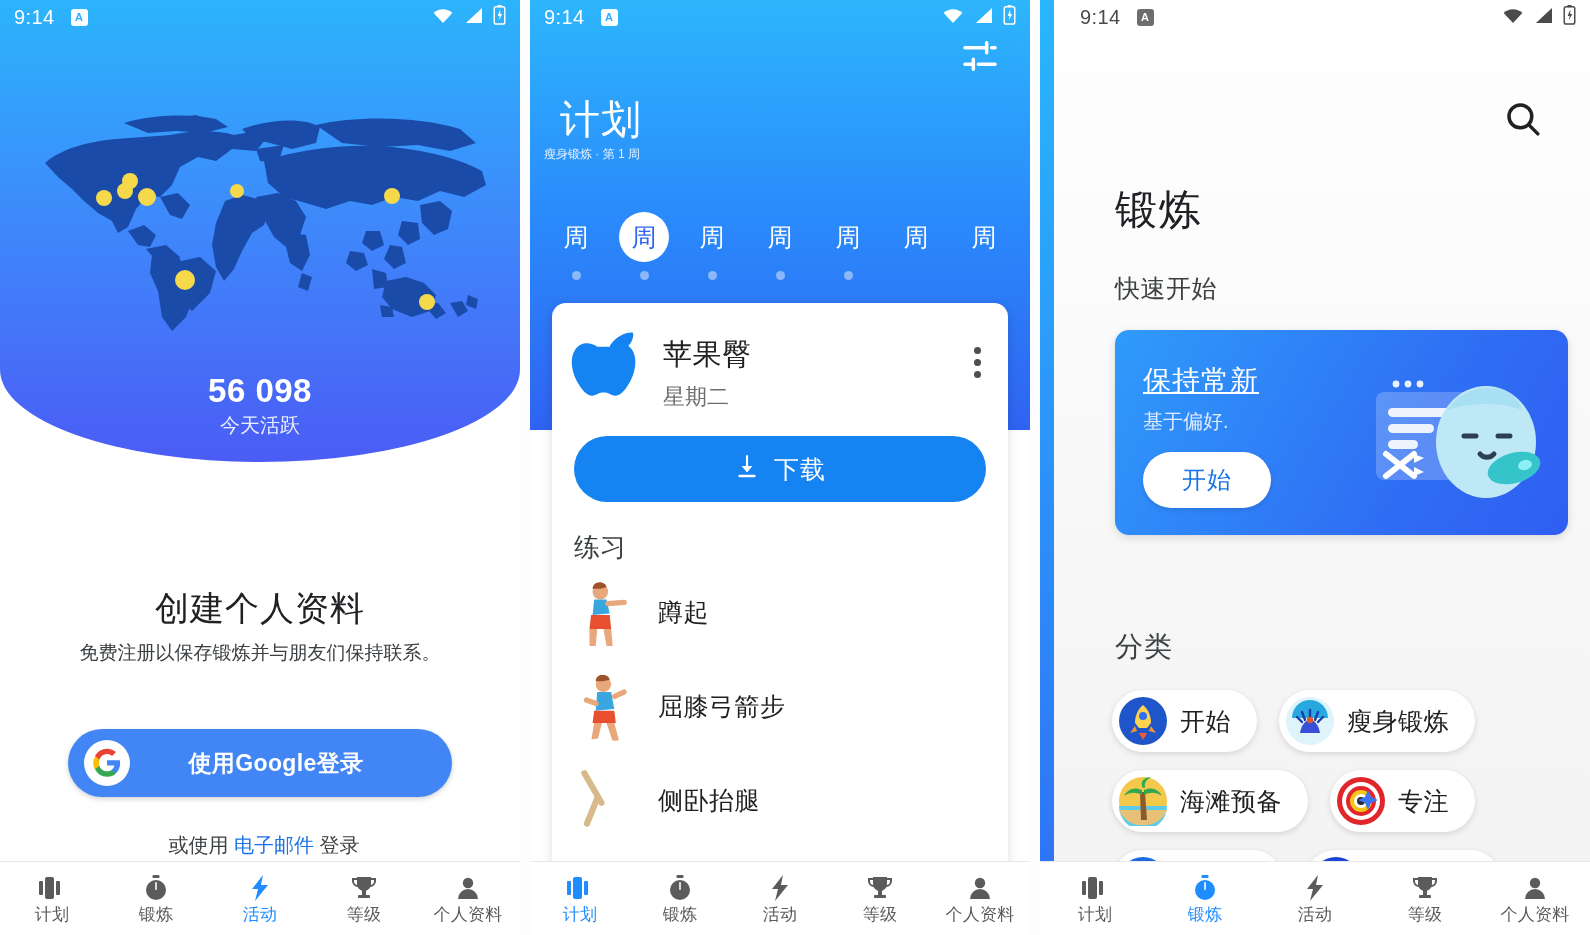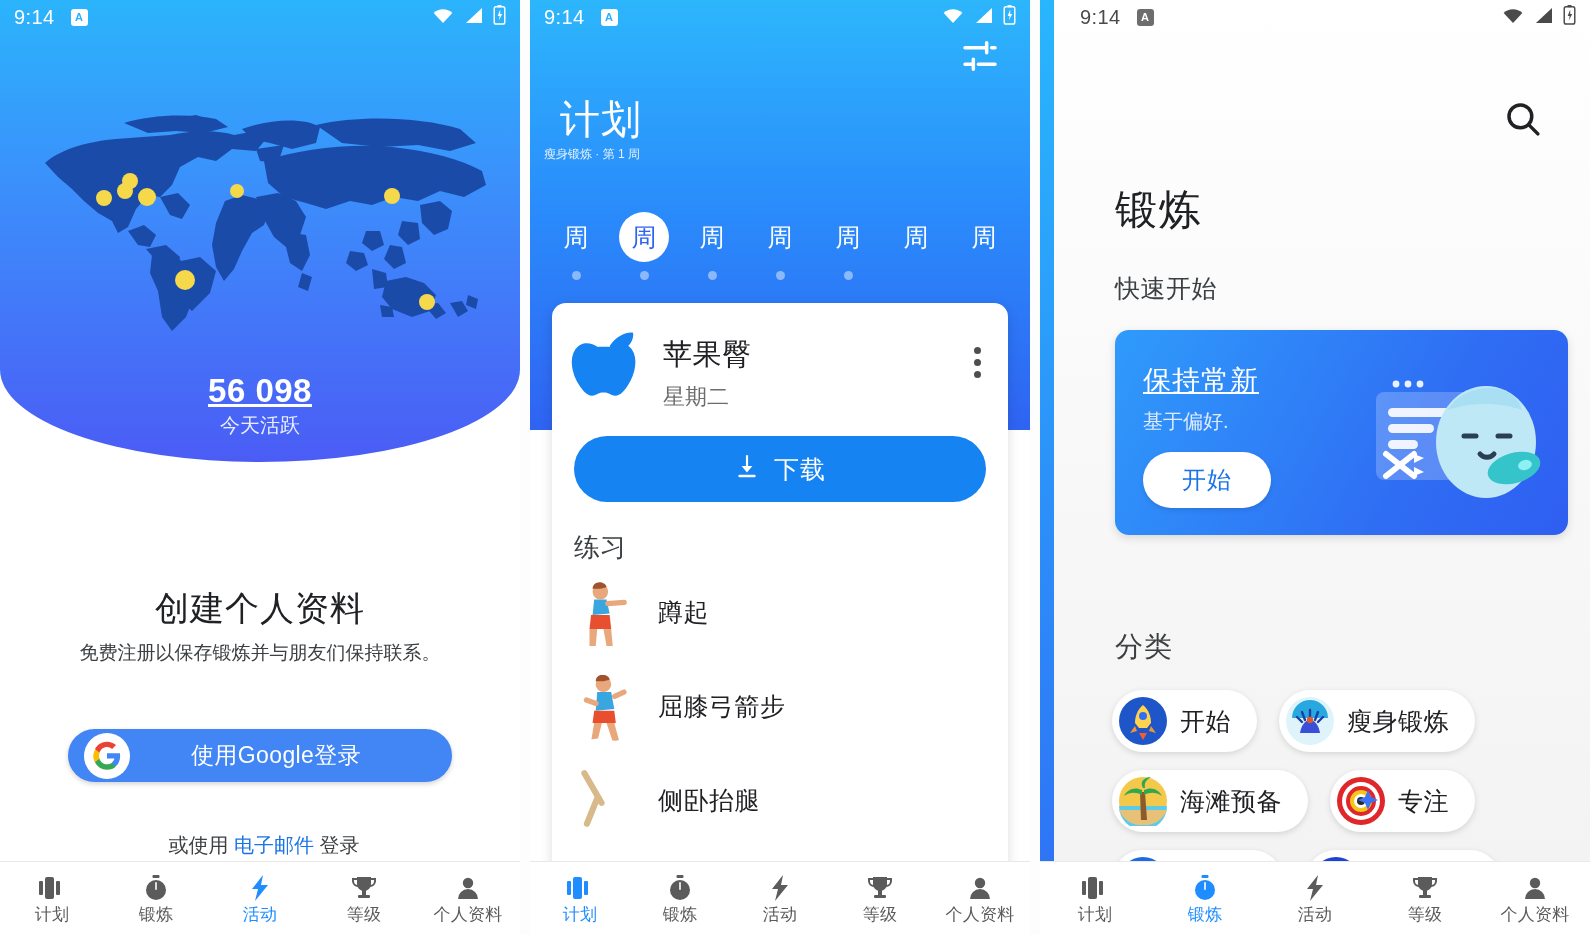--- a/index.html
+++ b/index.html
@@ -62,39 +62,40 @@
     position: absolute; top: 0; left: 0; right: 0; height: 462px;
     background: linear-gradient(180deg, #2bb4fb 0%, #3d8bfb 45%, #4b5cf5 100%);
     border-bottom-left-radius: 55% 22%;
     border-bottom-right-radius: 55% 22%;
     overflow: hidden;
   }
   .p1-map { position: absolute; top: 105px; left: 20px; width: 480px; height: 240px; }
   .p1-map svg { display: block; width: 100%; height: 100%; }
   .p1-count {
     position: absolute; top: 372px; left: 0; right: 0; text-align: center;
-    color: #fff; font-size: 33px; font-weight: 700; letter-spacing: .5px; text-decoration: underline;
+    color: #fff; font-size: 33px; font-weight: 700; letter-spacing: .5px;
   }
   .p1-countlabel {
     position: absolute; top: 412px; left: 0; right: 0; text-align: center;
     color: #e8eeff; font-size: 20px;
   }
   .p1-title {
     position: absolute; top: 586px; left: 0; right: 0; text-align: center;
     font-size: 34px; color: #202124; letter-spacing: 1px;
   }
   .p1-sub {
     position: absolute; top: 640px; left: 0; right: 0; text-align: center;
     font-size: 19px; color: #3c4043;
   }
   .p1-gbtn {
-    position: absolute; top: 729px; left: 68px; width: 384px; height: 53px;
+    position: absolute; top: 729px; left: 68px; width: 384px; height: 68px;
     background: #4285f4; border-radius: 34px;
     display: flex; align-items: center; padding-left: 16px;
     box-shadow: 0 2px 5px rgba(0,0,0,.18);
+    font-weight: bold;
   }
   .g-circle {
     width: 46px; height: 46px; border-radius: 50%; background: #fff;
     display: flex; align-items: center; justify-content: center; flex: none;
   }
   .p1-gbtn-label {
     flex: 1; text-align: center; color: #fff; font-size: 23px;
     margin-right: 30px; letter-spacing: .4px;
   }
   .p1-alt {

